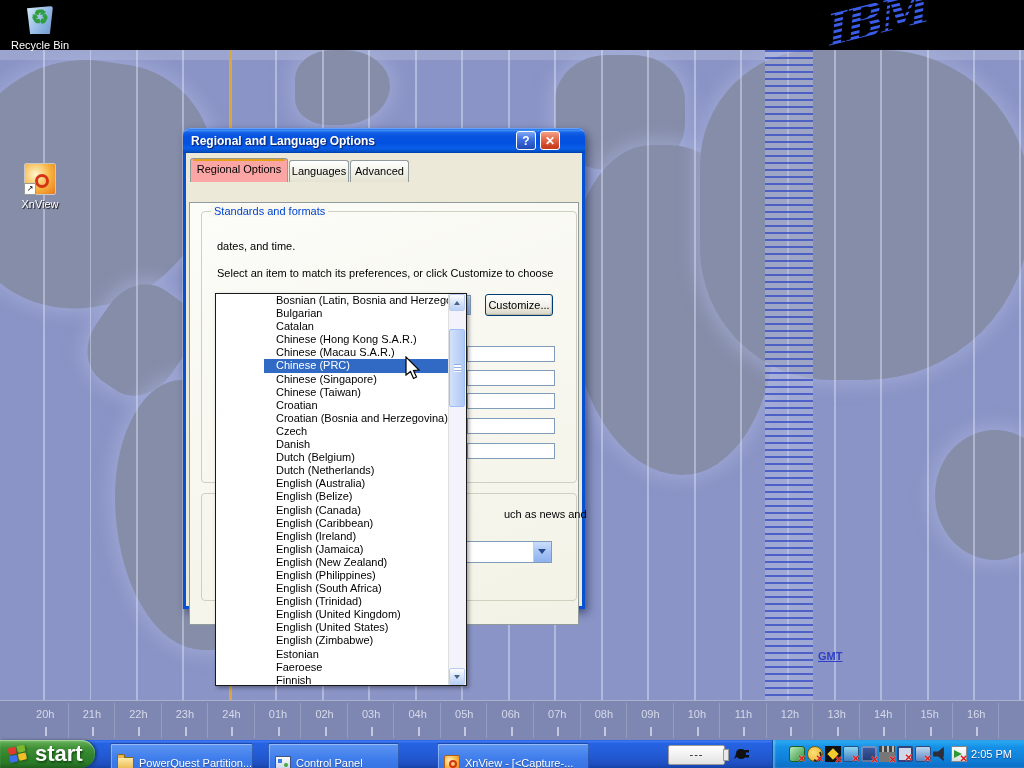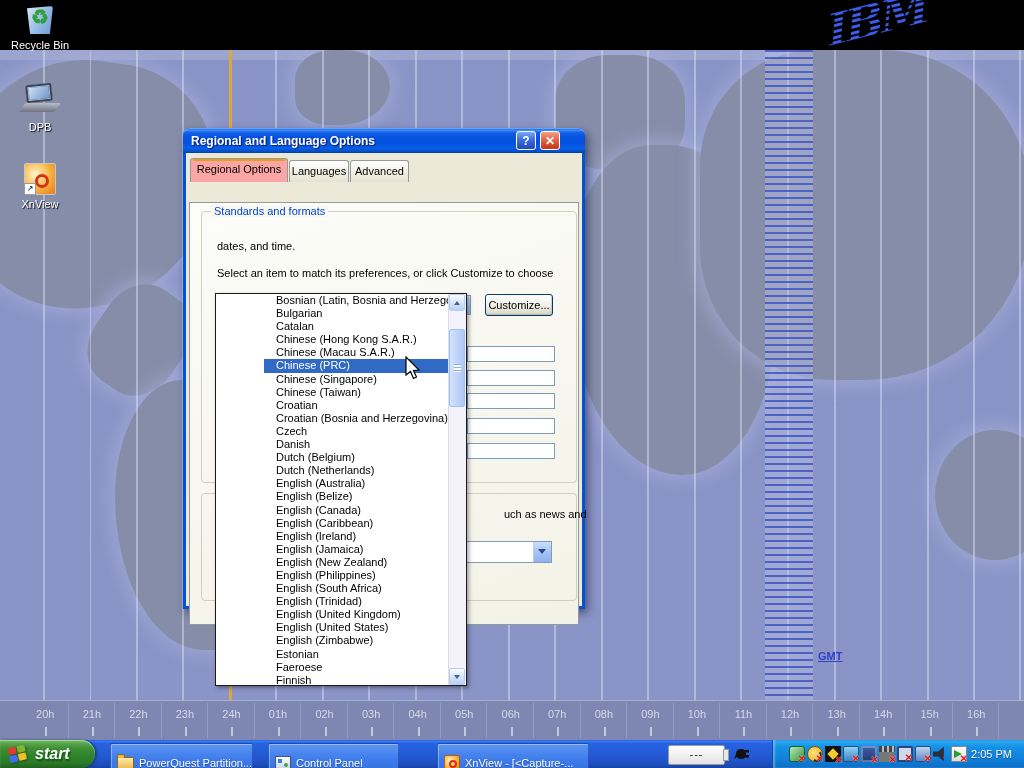--- a/index.html
+++ b/index.html
@@ -95,21 +95,21 @@
   #sbthumb{position:absolute;left:0;top:35px;width:16px;height:78px;border:1px solid #9EBEF5;border-radius:2px;
     background:linear-gradient(90deg,#D3E2FB,#C0D5F8 50%,#AFC8F4);box-sizing:border-box;}
   #sbthumb::after{content:'';position:absolute;left:4px;top:34px;width:7px;height:8px;
     background:repeating-linear-gradient(to bottom,#8FB0E8 0 1px,#fff 1px 3px);}
   
   #taskbar{position:absolute;left:0;top:740px;width:1024px;height:28px;z-index:40;
     background:linear-gradient(to bottom,#2762E9 0%,#3B77F0 5%,#2663E2 12%,#235AD4 55%,#1F4FC0 85%,#1643A8 100%);}
   #startbtn{position:absolute;left:0;top:0;width:95px;height:28px;border-radius:0 14px 14px 0;
     background:linear-gradient(to bottom,#7BBD71 0%,#59A54E 12%,#3E8F35 30%,#2F822B 60%,#2A7A28 82%,#1F5F1D 100%);
     box-shadow:inset 0 1px 1px #A5D69C,2px 0 3px rgba(0,20,0,.4);display:flex;align-items:center;}
-  #startbtn .stext{color:#fff;font-weight:bold;font-style:italic;font-size:16px;margin-left:7px;
+  #startbtn .stext{color:#fff;font-weight:bold;font-size:22px;margin-left:7px;
     text-shadow:1px 2px 2px rgba(0,40,0,.6);}
   .flag{position:relative;width:19px;height:17px;margin-left:9px;transform:rotate(-10deg) skewY(-4deg);
     filter:drop-shadow(1px 1px 1px rgba(0,30,0,.5));}
   .fq{position:absolute;width:8px;height:7px;border-radius:1px 2px 1px 2px;}
   .fq1{left:0;top:0;background:#E23A2E;} .fq2{left:9px;top:0;background:#7DB72F;}
   .fq3{left:0;top:8px;background:#3D6FEF;} .fq4{left:9px;top:8px;background:#F2BE29;}
   .tbtn{position:absolute;top:3px;height:40px;border-radius:2px;border:1px solid rgba(0,20,80,.35);
     background:linear-gradient(#5D95F2,#3E7CEB 40%,#2E66D8);box-shadow:inset 1px 1px 0 rgba(255,255,255,.35);
     color:#fff;display:flex;align-items:center;gap:5px;padding:0 6px;box-sizing:border-box;
     white-space:nowrap;overflow:hidden;text-shadow:0 1px 1px rgba(0,0,30,.4);}
@@ -203,27 +203,20 @@
     <span class="ibm">IBM</span>
   </div>
 
   <div class="dicon" style="left:7px;top:2px;">
     <div class="binwrap">
       <div class="binbody"></div>
       <div class="binsym">♻</div>
     </div>
     <div class="lbl">Recycle Bin</div>
   </div>
-  <div class="dicon shadowed" style="left:7px;top:84px;">
-    <div class="lapwrap">
-      <div class="lapscreen"></div>
-      <div class="lapbase"></div>
-    </div>
-    <div class="lbl">DPB</div>
-  </div>
   <div class="dicon shadowed" style="left:7px;top:163px;">
     <div class="xnwrap">
       <div class="xnbody"></div>
       <div class="shortcut">↗</div>
     </div>
     <div class="lbl">XnView</div>
   </div>
 
   <div id="dlg">
     <div id="dlgtitle">

